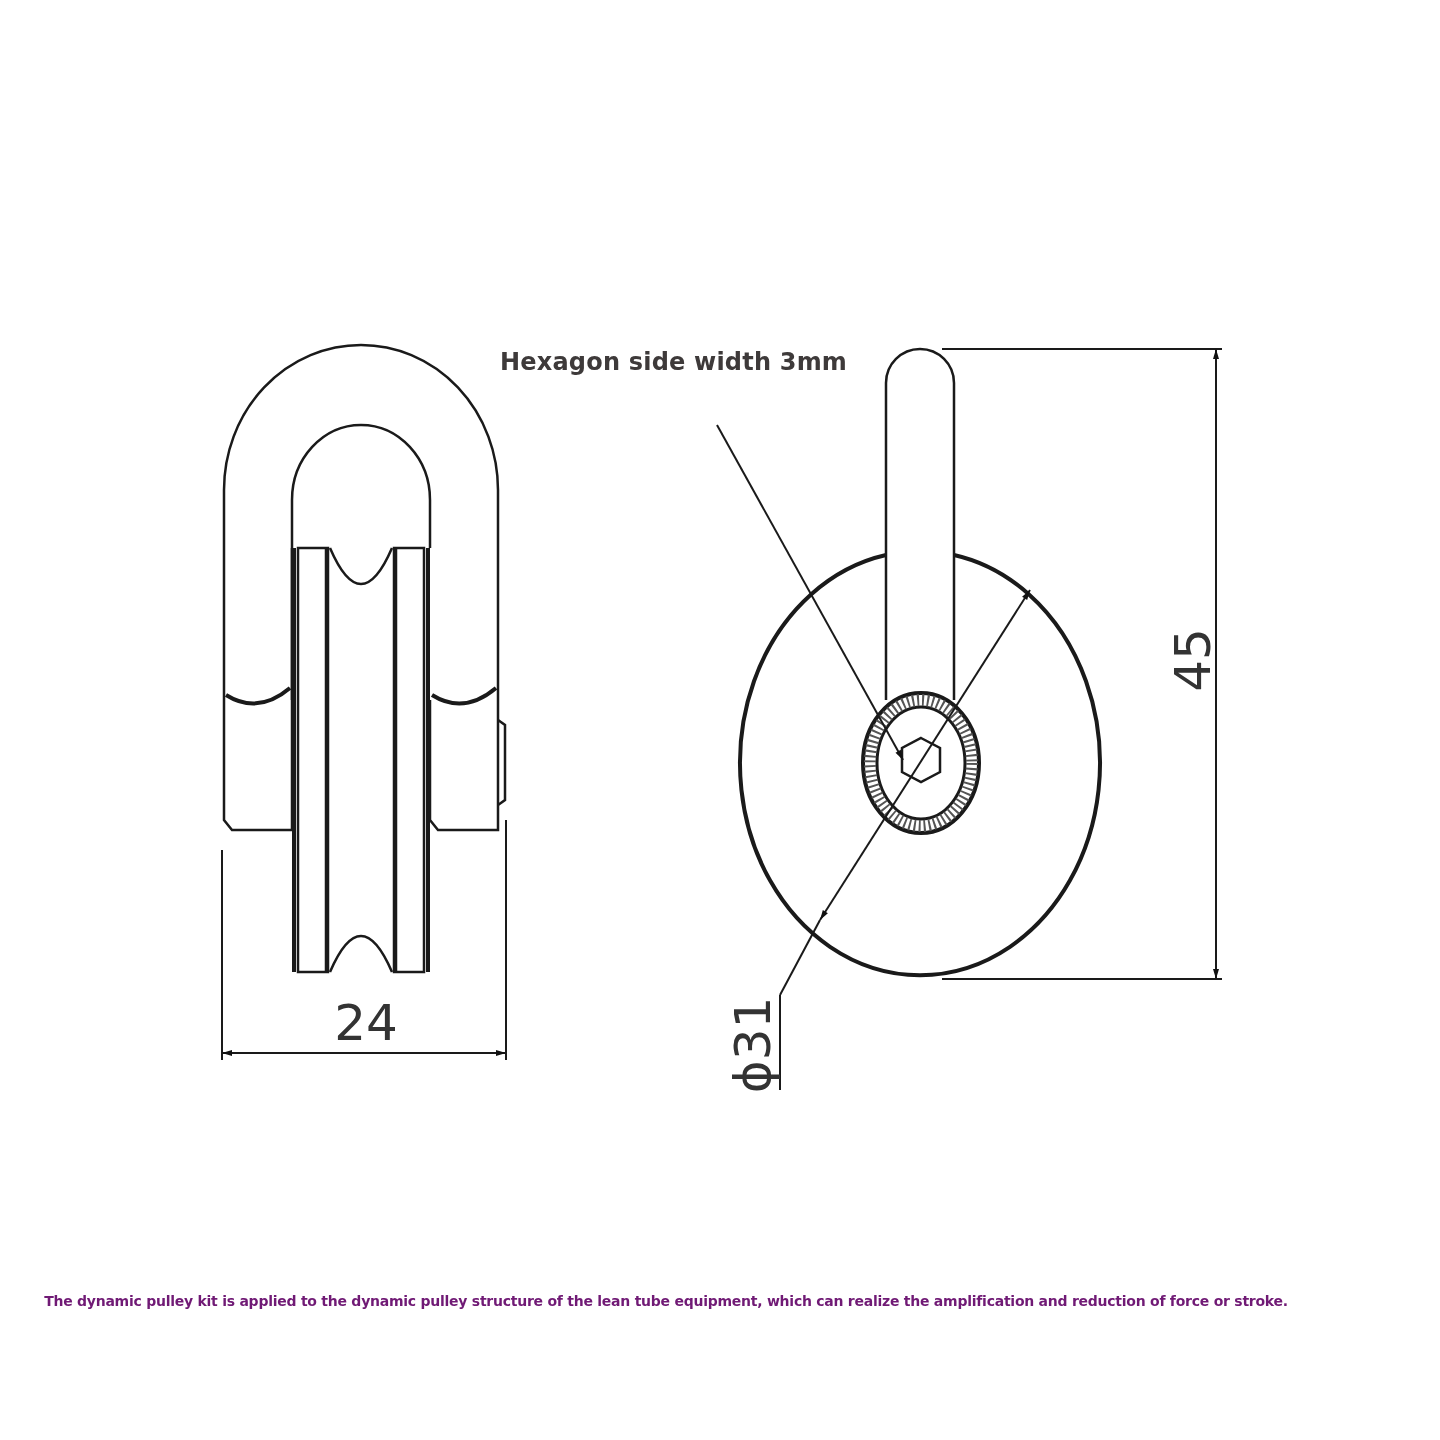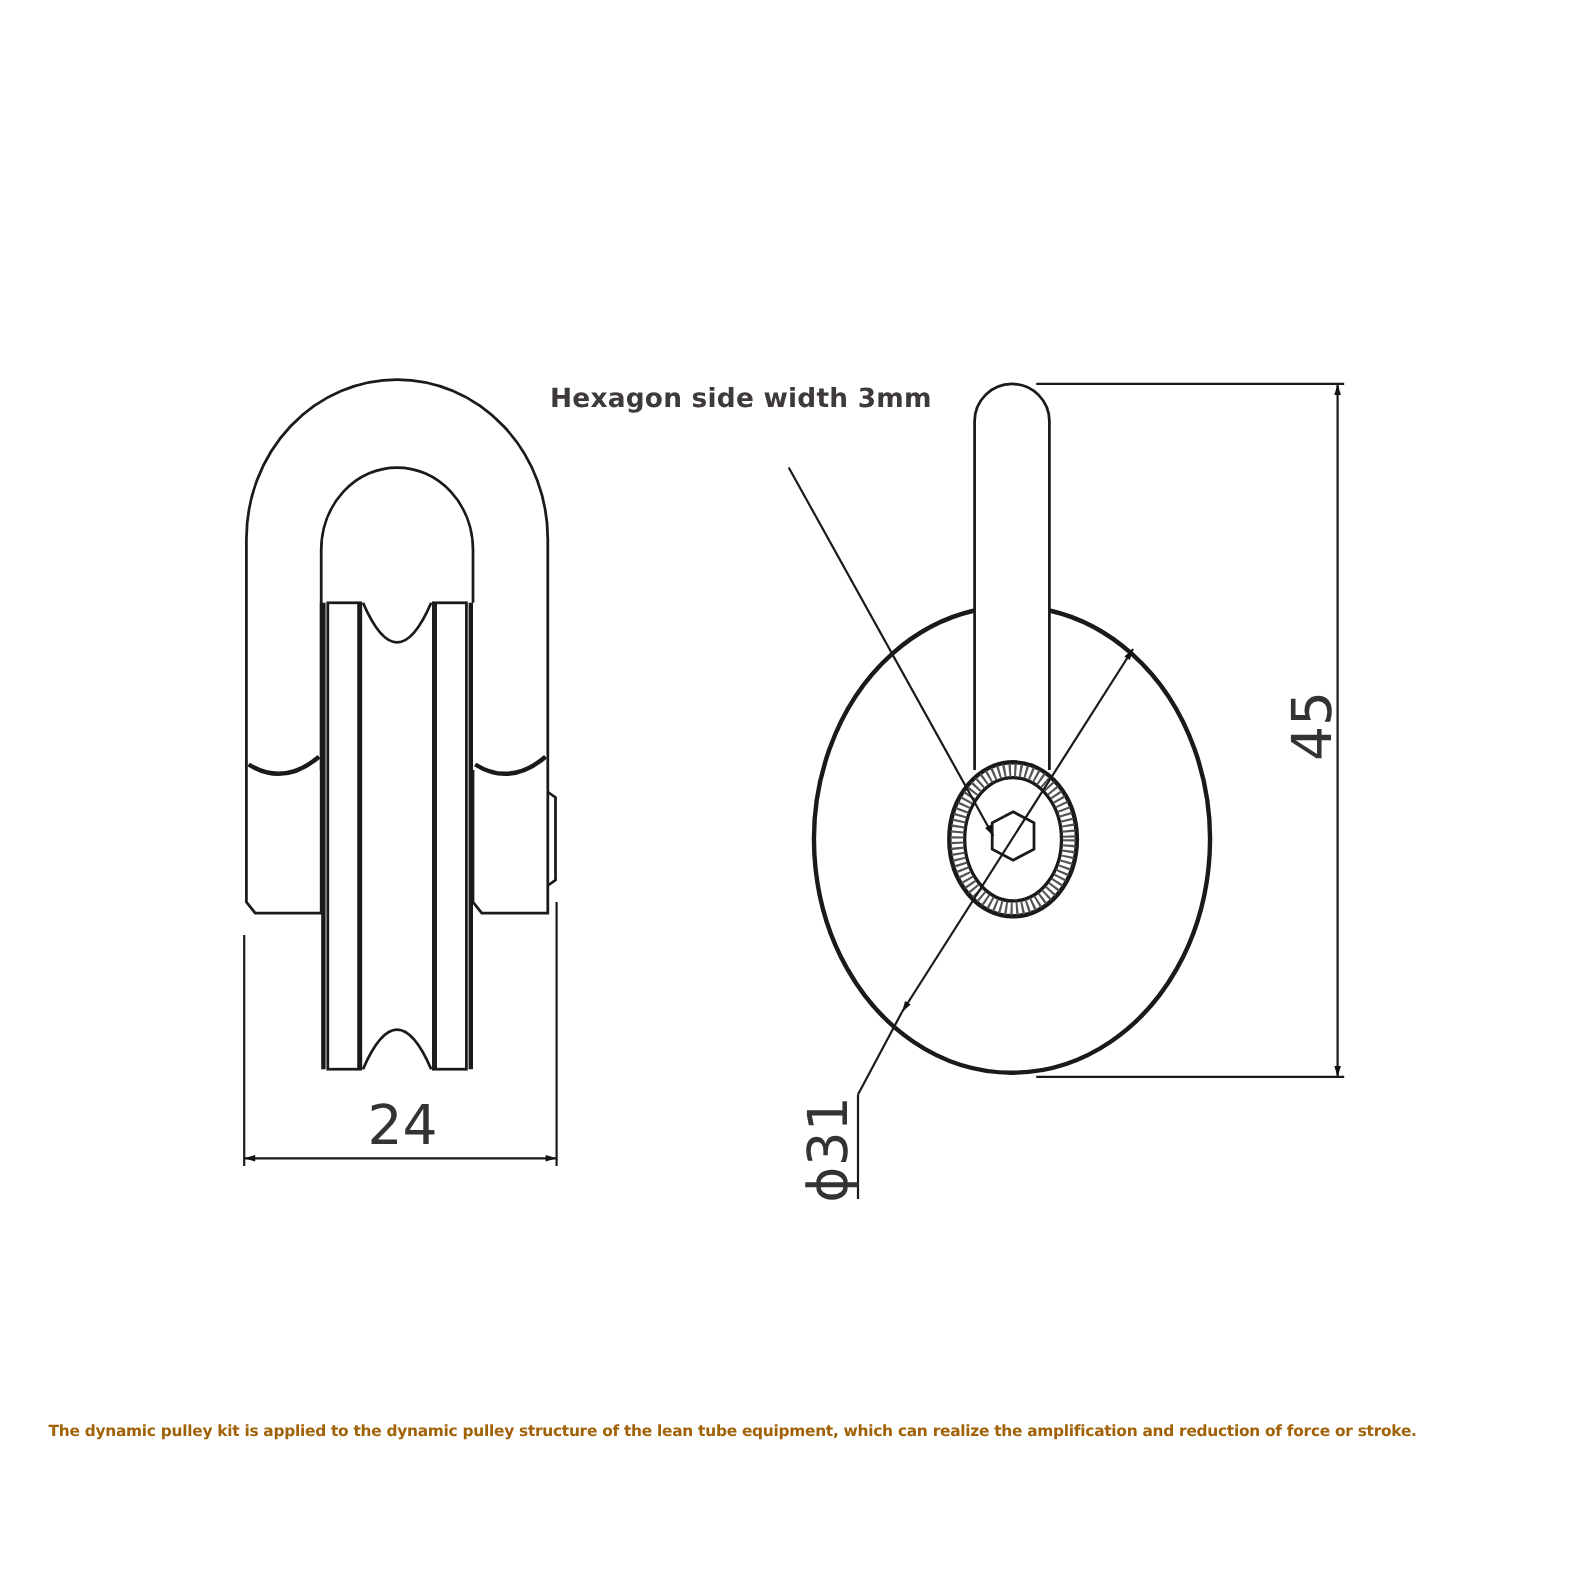--- a/index.html
+++ b/index.html
@@ -6,21 +6,21 @@
     body { width: 1440px; height: 1440px; position: relative; overflow: hidden; }
     #drawing { position: absolute; left: 0; top: 0; width: 1440px; height: 1440px; }
     .callout {
       position: absolute; left: 488px; top: 348px;
       font-family: "DejaVu Sans", sans-serif; font-weight: bold;
       font-size: 24px; color: #3e3a3a; letter-spacing: 0.2px; white-space: nowrap; margin-left: 12px;
     }
     .caption {
       position: absolute; left: 0; top: 1293px; width: 1332px; text-align: center;
       font-family: "DejaVu Sans", sans-serif; font-weight: bold;
-      font-size: 14px; color: #a16207; white-space: nowrap; letter-spacing: -0.25px;
+      font-size: 14px; color: #701a75; white-space: nowrap; letter-spacing: -0.25px;
     }
     .dim { font-family: "DejaVu Sans", sans-serif; font-weight: normal; fill: #333; }
   </style>
 </head>
 <body>
 
 <svg id="drawing" viewBox="0 0 1440 1440" xmlns="http://www.w3.org/2000/svg">
   <defs>
     <marker id="arr" viewBox="0 0 10 10" refX="10" refY="5" markerWidth="14" markerHeight="10" orient="auto-start-reverse" markerUnits="userSpaceOnUse">
       <path d="M0,2 L10,5 L0,8 z" fill="#111"></path>

